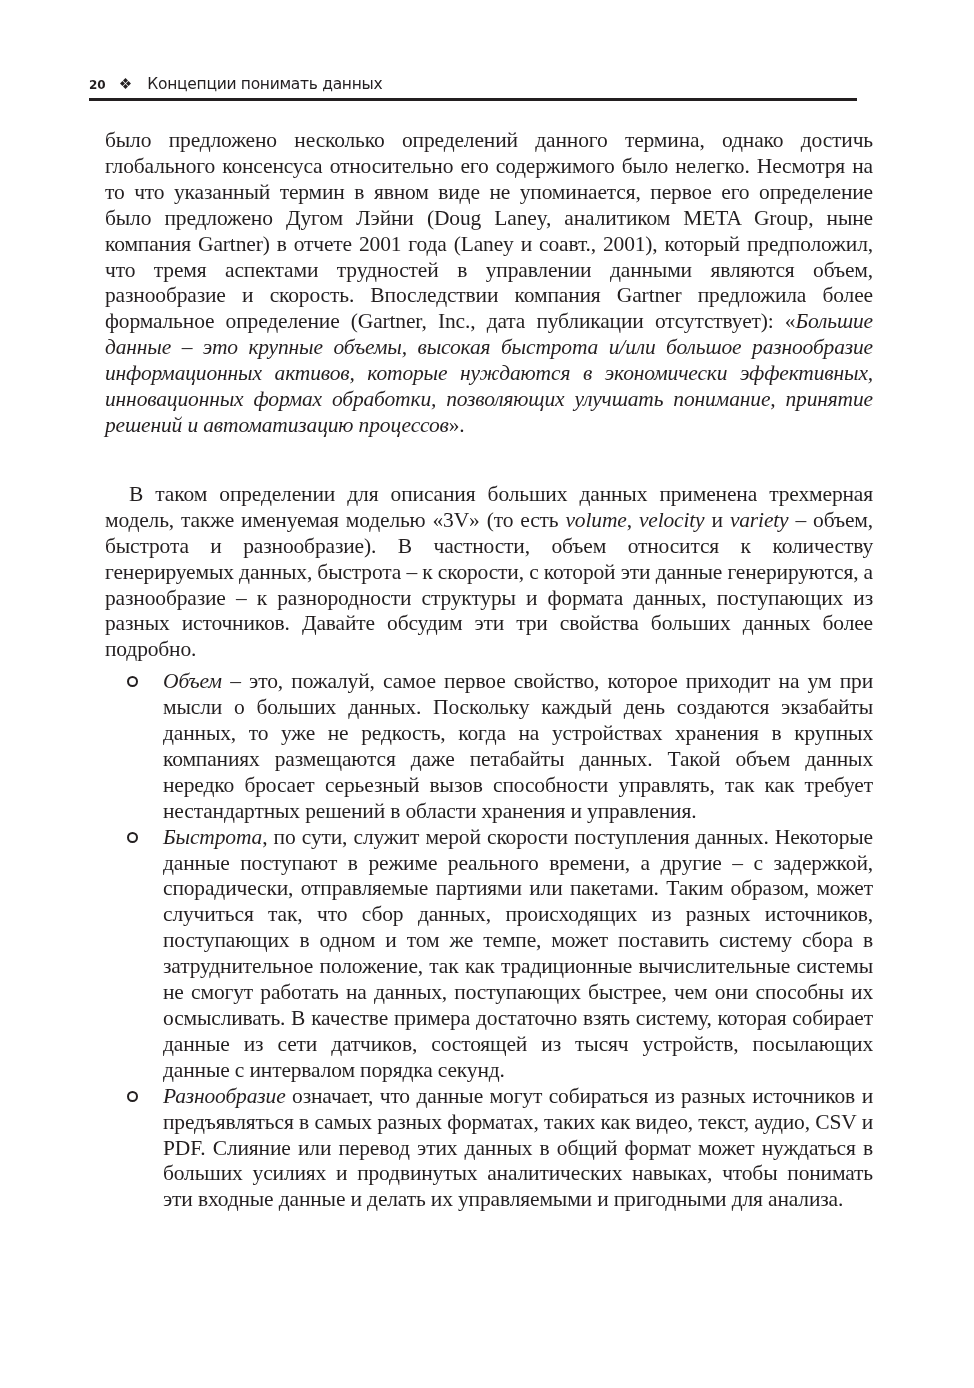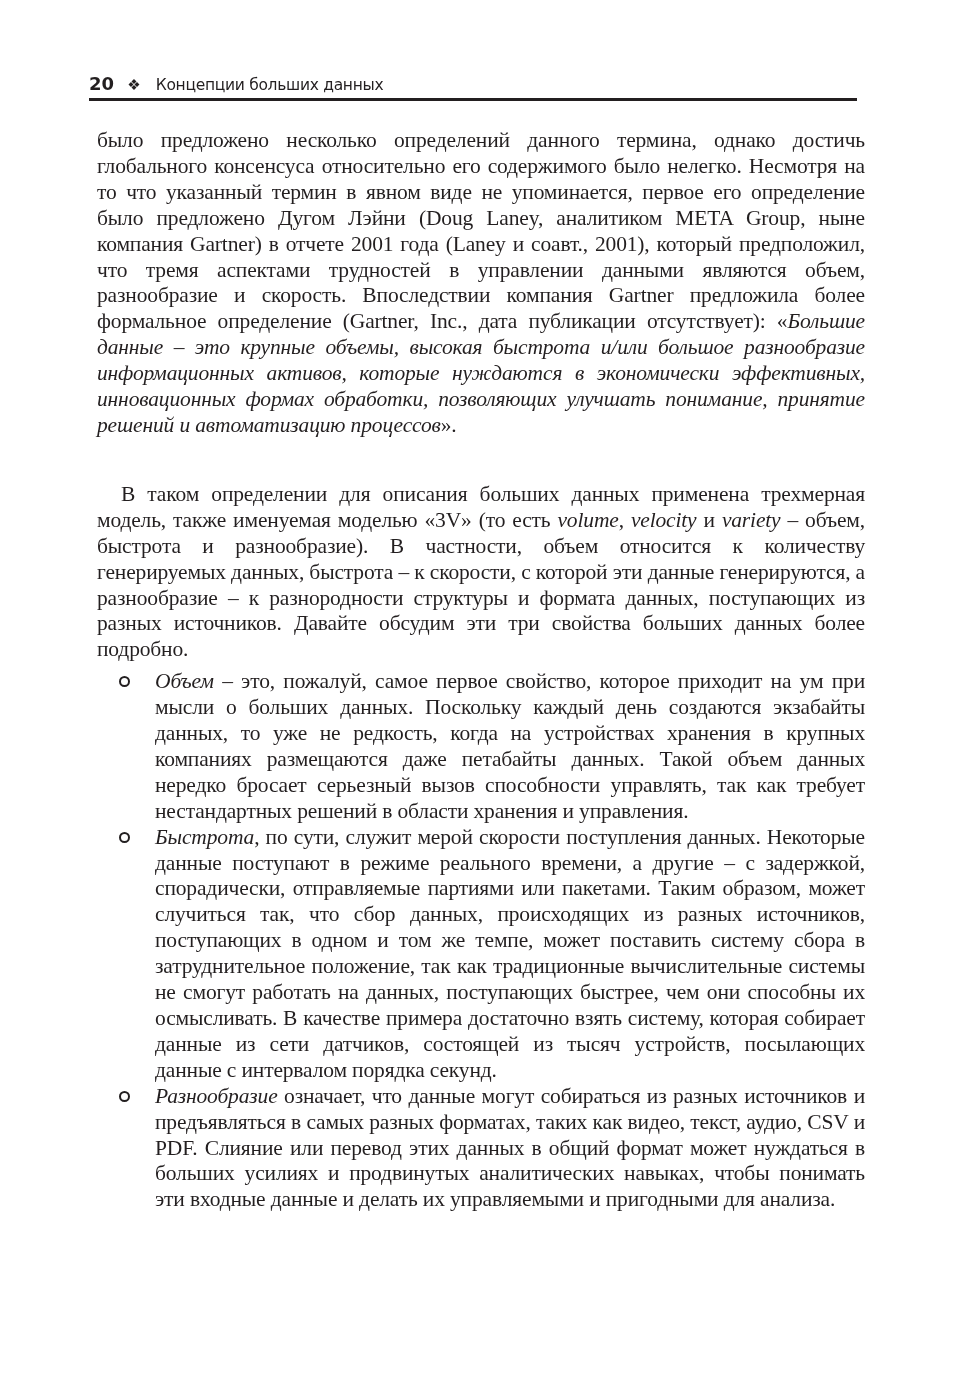--- a/index.html
+++ b/index.html
@@ -3,25 +3,25 @@
 <meta charset="utf-8">
 <style>
   html, body { margin: 0; padding: 0; background: #ffffff; }
   body { width: 974px; height: 1388px; position: relative; overflow: hidden; color: #231f20; }
   .page { position: absolute; left: 89px; top: 0; width: 768px; }
   .running-head {
     position: absolute; top: 70px; left: 0; width: 768px; height: 28px;
     font-family: "DejaVu Sans", sans-serif; font-size: 16px; line-height: 28px;
     border-bottom: 3px solid #231f20; white-space: nowrap;
   }
-  .running-head .num { font-weight: bold; font-size: 18px; margin-right: 8px; }
+  .running-head .num { font-weight: bold; font-size: 12px; margin-right: 8px; }
   .running-head .orn { font-size: 15px; margin-right: 10px; }
   .running-head .title { font-size: 15.5px; letter-spacing: -0.3px; }
   .body-text {
-    position: absolute; top: 128px; left: 8px; width: 768px;
+    position: absolute; top: 128px; left: 16px; width: 768px;
     font-family: "Liberation Serif", serif; font-size: 21.5px; line-height: 25.9px;
     text-align: justify; letter-spacing: -0.15px;
   }
   .body-text p { margin: 0; }
   .body-text p.indent { text-indent: 24px; margin-top: 43px; }
   ul.bullets { list-style: none; margin: 6px 0 4px 0; padding: 0 0 0 58px; }
   ul.bullets li { position: relative; margin: 0; }
   ul.bullets li .bullet {
     position: absolute; left: -36px; top: 7px; width: 11px; height: 11px;
     border: 2.5px solid #231f20; border-radius: 50%; box-sizing: border-box;
@@ -29,21 +29,21 @@
   i { font-style: italic; }
   .final { margin-top: 8px !important; }
 </style>
 </head>
 <body>
 
 <div class="page">
   <div class="running-head">
     <span class="num">20</span>
     <span class="orn">❖</span>
-    <span class="title">Концепции больших данных</span>
+    <span class="title">Концепции понимать данных</span>
   </div>
 
   <div class="body-text">
     <p><span>было предложено несколько определений данного термина, однако достичь глобального консенсуса относительно его содержимого было нелегко. Несмотря на то что указанный термин в явном виде не упоминается, первое его определение было предложено Дугом Лэйни (Doug Laney, аналитиком META Group, ныне компания Gartner) в отчете 2001 года (Laney и соавт., 2001), который предположил, что тремя аспектами трудностей в управлении данными являются объем, разнообразие и скорость. Впоследствии компания Gartner предложила более формальное определение (Gartner, Inc., дата публикации отсутствует): «</span><i>Большие данные – это крупные объемы, высокая быстрота и/или большое разнообразие информационных активов, которые нуждаются в экономически эффективных, инновационных формах обработки, позволяющих улучшать понимание, принятие решений и автоматизацию процессов</i><span>».</span></p>
 
     <p class="indent"><span>В таком определении для описания больших данных применена трехмерная модель, также именуемая моделью «3V» (то есть </span><i>volume</i><span>, </span><i>velocity</i><span> и </span><i>variety</i><span> – объем, быстрота и разнообразие). В частности, объем относится к количеству генерируемых данных, быстрота – к скорости, с которой эти данные генерируются, а разнообразие – к разнородности структуры и формата данных, поступающих из разных источников. Давайте обсудим эти три свойства больших данных более подробно.</span></p>
 
     <ul class="bullets">
       <li>
         <span class="bullet"></span>

